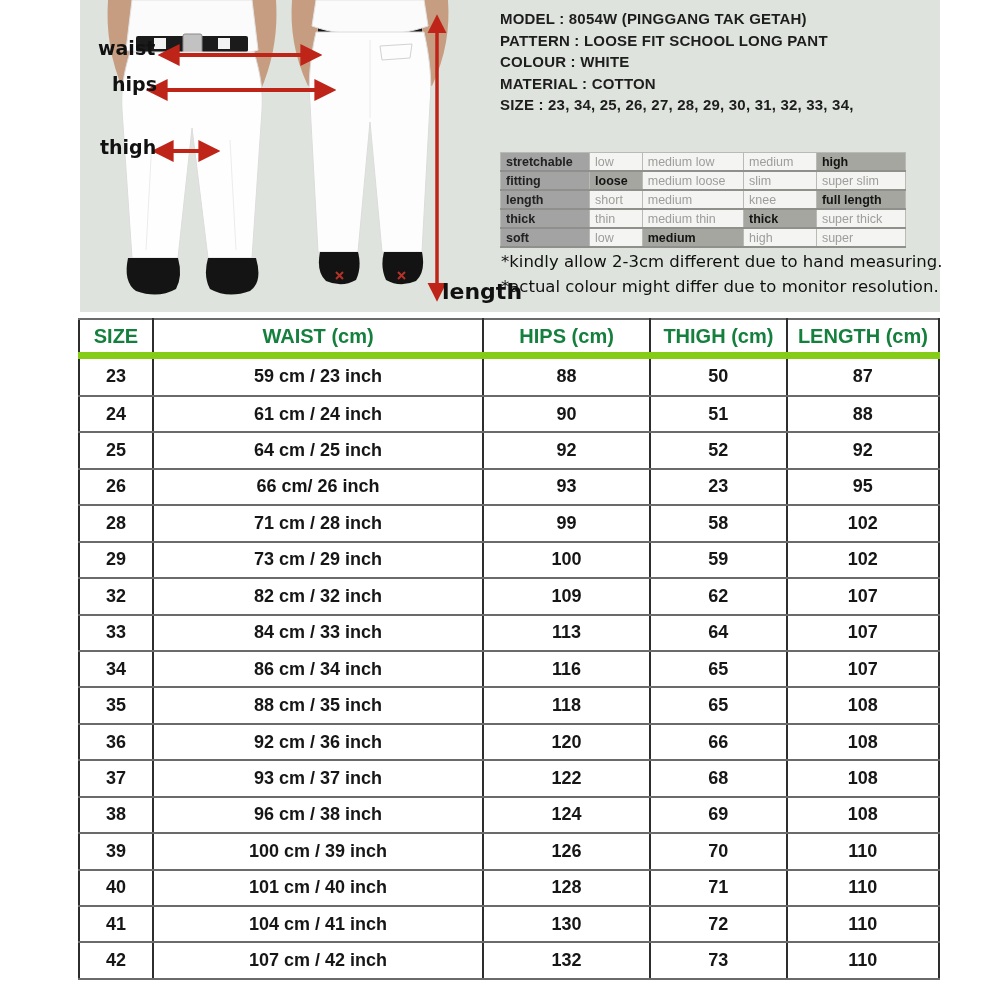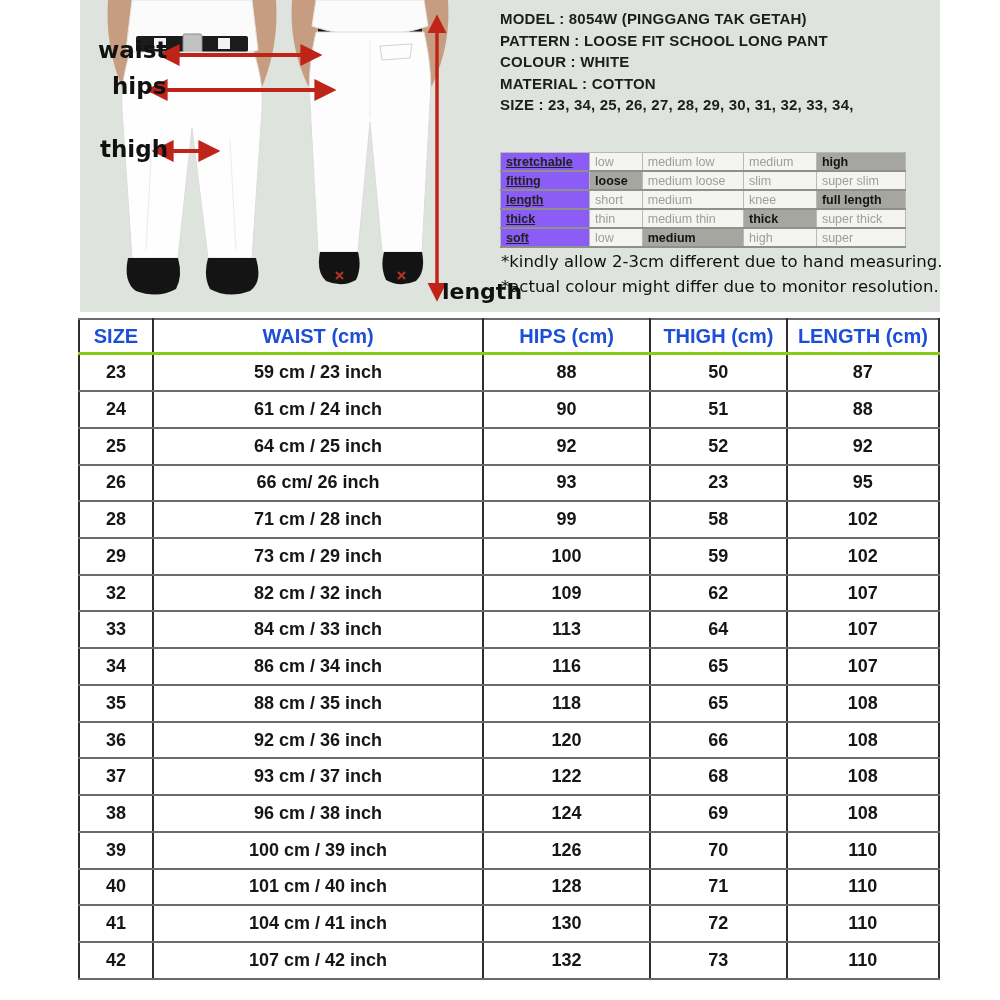--- a/index.html
+++ b/index.html
@@ -4,46 +4,46 @@
 <style>
   html,body{margin:0;padding:0;background:#fff;}
   #canvas{position:relative;width:1000px;height:1000px;background:#fff;overflow:hidden;
           font-family:"Liberation Sans",sans-serif;}
 
   
   #top-panel{position:absolute;left:80px;top:0;width:860px;height:312px;background:#dee4dd;}
   #figures{position:absolute;left:0;top:0;pointer-events:none;}
 
   .mlabel{position:absolute;font-family:"DejaVu Sans",sans-serif;font-weight:800;
-          font-size:23px;color:#111;}
+          font-size:19px;color:#111;}
   #length-label{font-size:22px;}
 
   #info{position:absolute;left:420px;top:8px;width:432px;color:#1d1d1d;}
   .info-line{font-size:15px;font-weight:700;line-height:21.5px;letter-spacing:.2px;}
 
   #matrix{position:absolute;left:420px;top:152px;width:406px;height:95px;
           border-collapse:collapse;table-layout:fixed;background:#fbfbfa;}
   #matrix td{border:1px solid #b9b9b5;border-bottom:2px solid #8f8f8b;
              font-size:12.5px;padding:0 5px;height:17px;white-space:nowrap;overflow:hidden;}
-  #matrix td.mlab{font-weight:700;color:#222;background:#8b5cf6;text-decoration:underline;}
+  #matrix td.mlab{font-weight:700;color:#222;background:#a3a3a3;}
   #matrix td.opt{color:#9d9d9a;background:#f4f4f2;}
   #matrix td.sel{color:#141414;font-weight:700;background:#a6a6a1;}
 
   #notes{position:absolute;left:421px;top:250px;width:520px;
          font-family:"DejaVu Sans",sans-serif;font-size:16.5px;line-height:24.5px;color:#101010;}
 
   
   #size-table{position:absolute;left:78px;top:318px;width:862px;height:662px;
               border-collapse:collapse;table-layout:fixed;background:#fff;
               border:2px solid #1c1c1c;}
   #size-table th,#size-table td{border-left:2px solid #2d2d2d;border-right:2px solid #2d2d2d;
               border-top:2px solid #6a6a6a;border-bottom:2px solid #6a6a6a;
               text-align:center;vertical-align:middle;padding:0;}
-  #size-table th{color:#1d4ed8;font-size:20px;font-weight:700;height:32px;
-                 border-bottom:3px solid #84cc16;}
+  #size-table th{color:#15803d;font-size:20px;font-weight:700;height:32px;
+                 border-bottom:7px solid #84cc16;}
   #size-table td{color:#161616;font-size:18px;font-weight:700;}
 </style>
 </head>
 <body>
 
 <div id="canvas">
 
   <section id="top-panel">
 
     <svg id="figures" width="860" height="312" viewBox="0 0 860 312">

